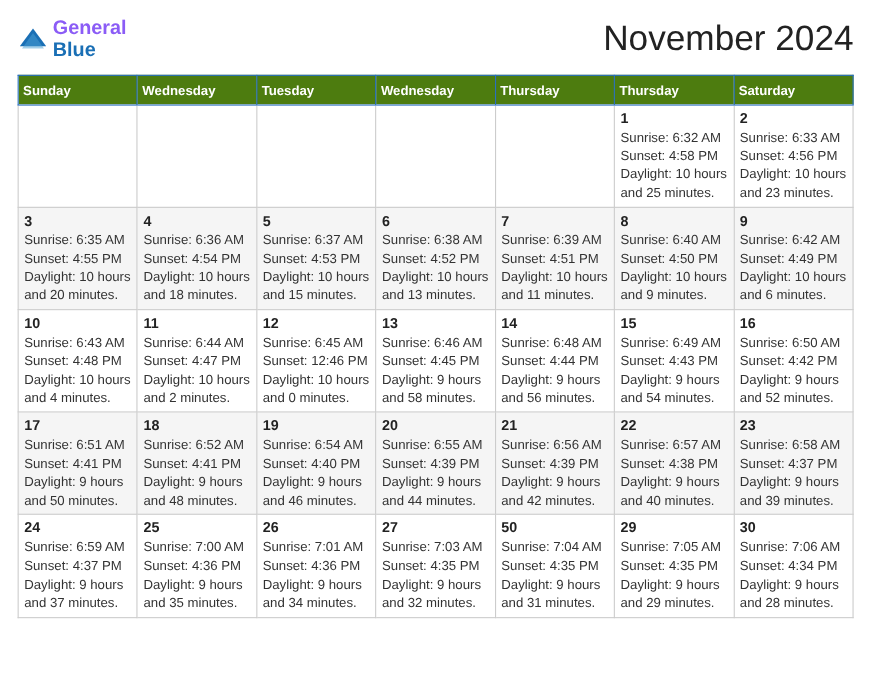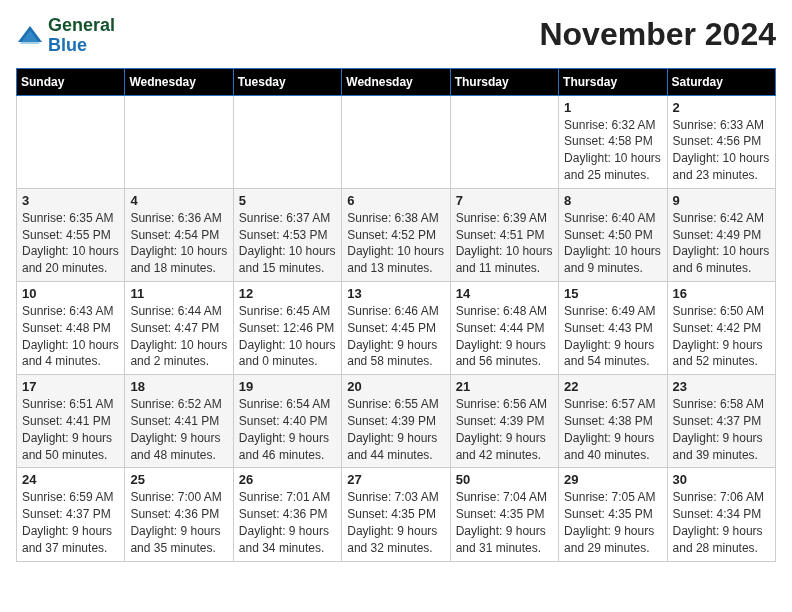--- a/index.html
+++ b/index.html
@@ -19,43 +19,43 @@
     .logo {
       display: flex;
       align-items: center;
       gap: 4px;
     }
     .logo-text {
       font-size: 18px;
       font-weight: bold;
       line-height: 1.1;
     }
-    .logo-general { color: #14532d; }
+    .logo-general { color: #8b5cf6; }
     .logo-blue { color: #1a6fb5; }
     .logo-icon {
       width: 28px;
       height: 28px;
     }
     .title-block { text-align: right; }
     .month-title {
       font-size: 32px;
-      font-weight: bold;
+      font-weight: normal;
       color: #222;
     }
     .subtitle {
       font-size: 14px;
       color: #444;
     }
     table {
       width: 100%;
       border-collapse: collapse;
       table-layout: fixed;
     }
     thead tr th {
-      background: #000000;
+      background: #4d7c0f;
       color: #fff;
       font-size: 12px;
       font-weight: bold;
       padding: 6px 4px;
       text-align: left;
       border: 1px solid #2a70c0;
     }
     tbody tr td {
       vertical-align: top;
       border: 1px solid #ccc;

